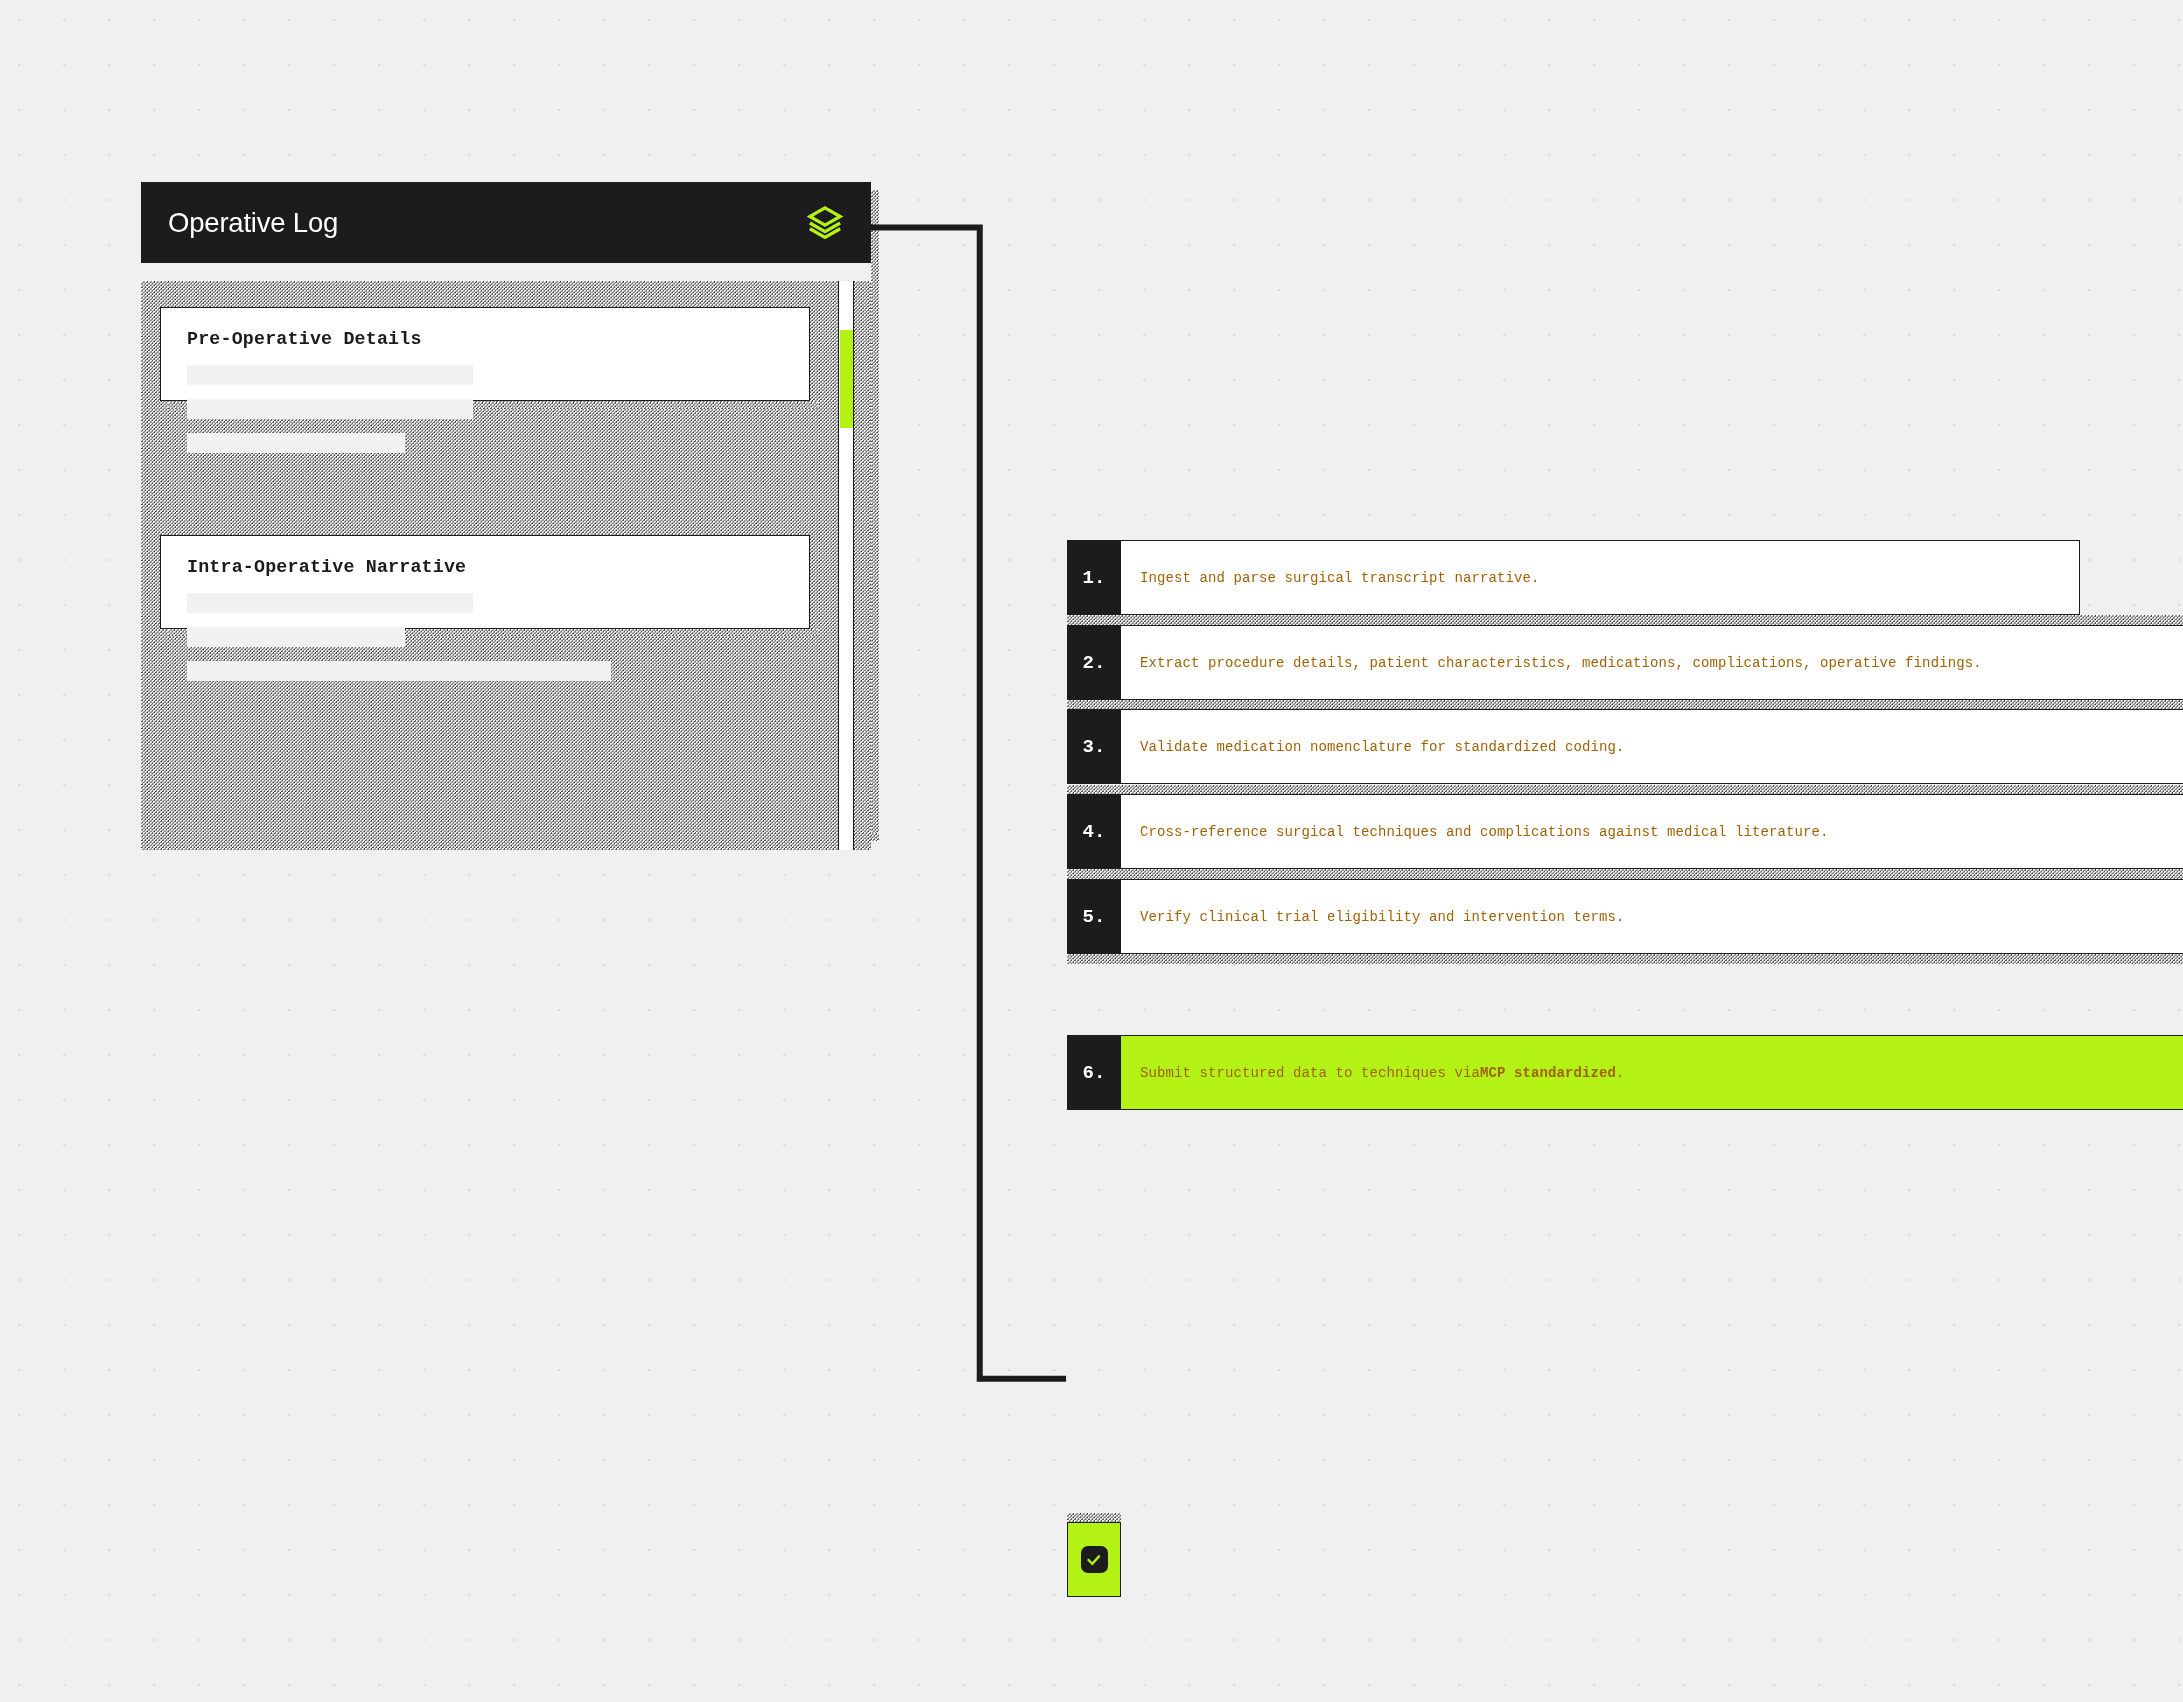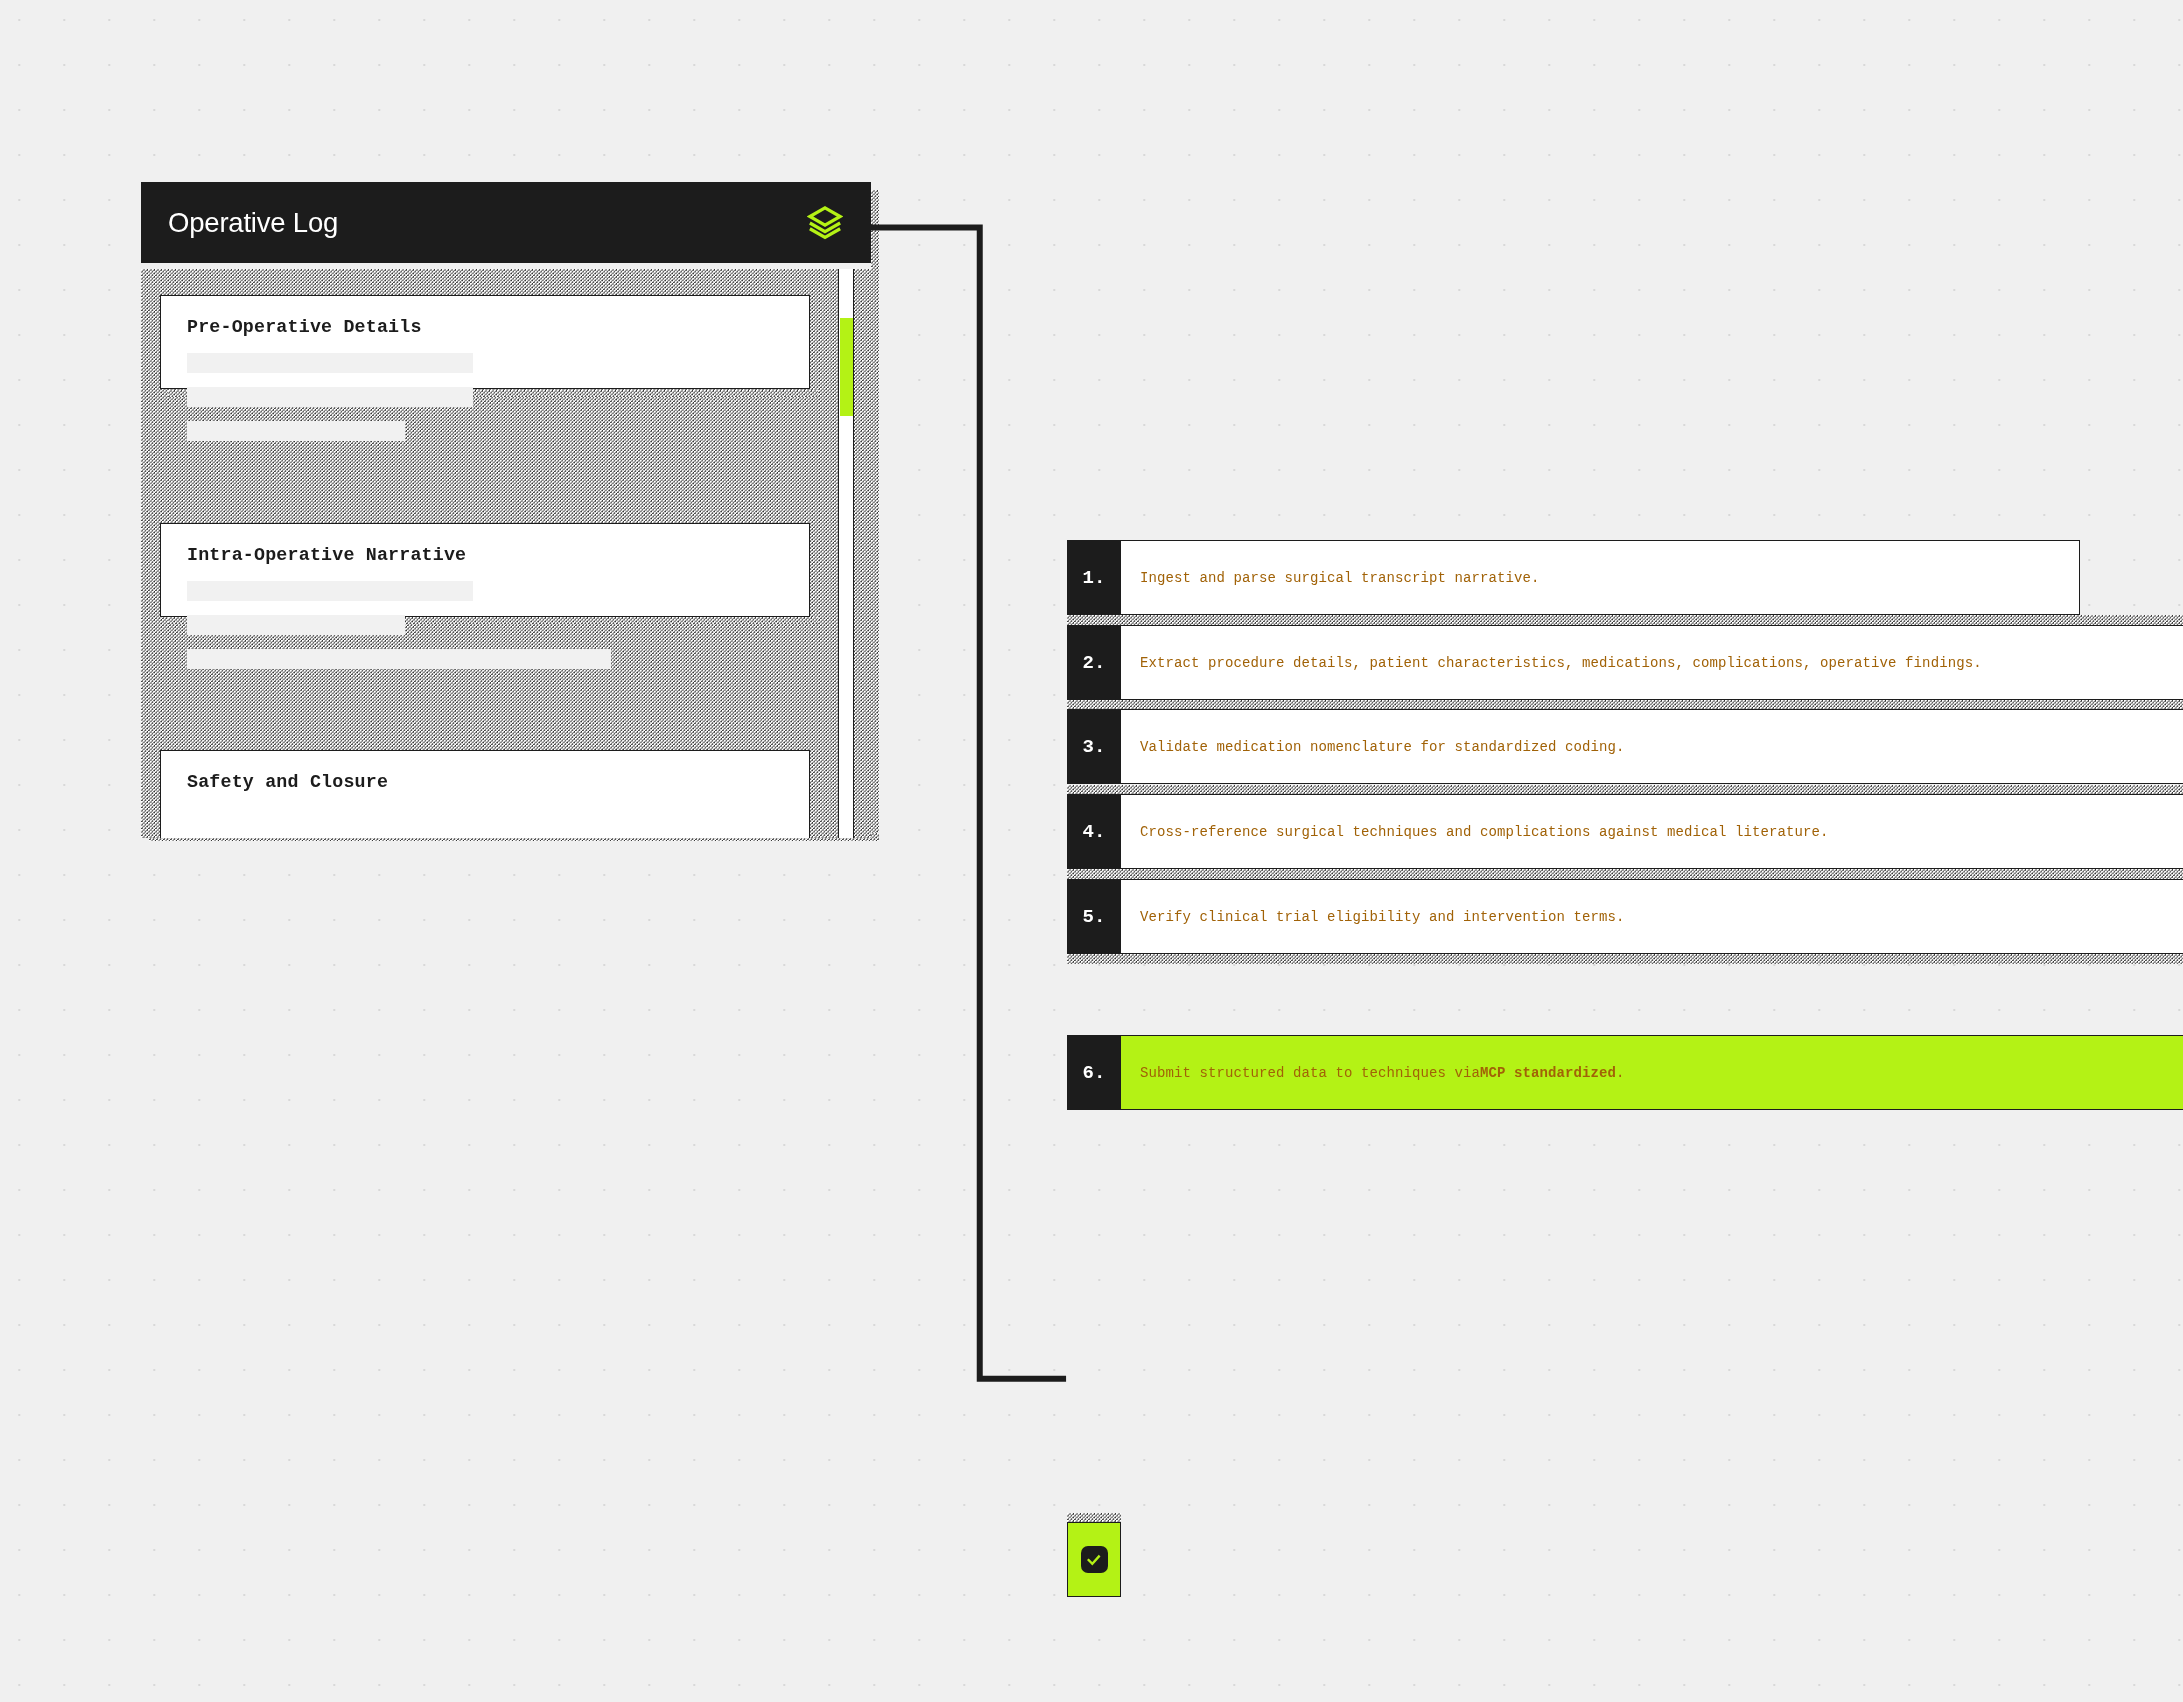--- a/index.html
+++ b/index.html
@@ -76,21 +76,21 @@
   }
   .layers-icon {
     width: 36px;
     height: 36px;
     display: block;
   }
 
   .panel-body {
     position: absolute;
     left: 0;
-    top: 87px;
+    top: 99px;
     width: 730px;
     height: 569px;
     box-sizing: border-box;
     overflow: hidden;
     background-image:
       linear-gradient(45deg, #2a2a2a 25%, transparent 25%, transparent 75%, #2a2a2a 75%),
       linear-gradient(45deg, #2a2a2a 25%, transparent 25%, transparent 75%, #2a2a2a 75%);
     background-size: 3.5px 3.5px;
     background-position: 0 0, 1.7px 1.7px;
     background-color: #ffffff;
@@ -281,23 +281,20 @@
       </div>
 
       <div class="checker-shadow card-shadow" style="left:7.9px; top:337px; width:650px;"></div>
       <div class="log-card" style="top:243px; height:94px;">
         <div class="log-card-title" style="top:21px;">Intra-Operative Narrative</div>
         <div class="skeleton-line" style="top:57px; width:286px;"></div>
         <div class="skeleton-line" style="top:91px; width:218px;"></div>
         <div class="skeleton-line" style="top:125px; width:424px;"></div>
       </div>
 
-      <div class="log-card" style="top:470px; height:94px;">
-        <div class="log-card-title" style="top:21px;">Safety and Closure</div>
-      </div>
 
     </div>
 
     <div class="panel-scrollbar-track">
       <div class="panel-scrollbar-thumb"></div>
     </div>
   </div>
 </div>
 
 <svg id="connector" viewBox="0 0 500 2700" preserveAspectRatio="none">

